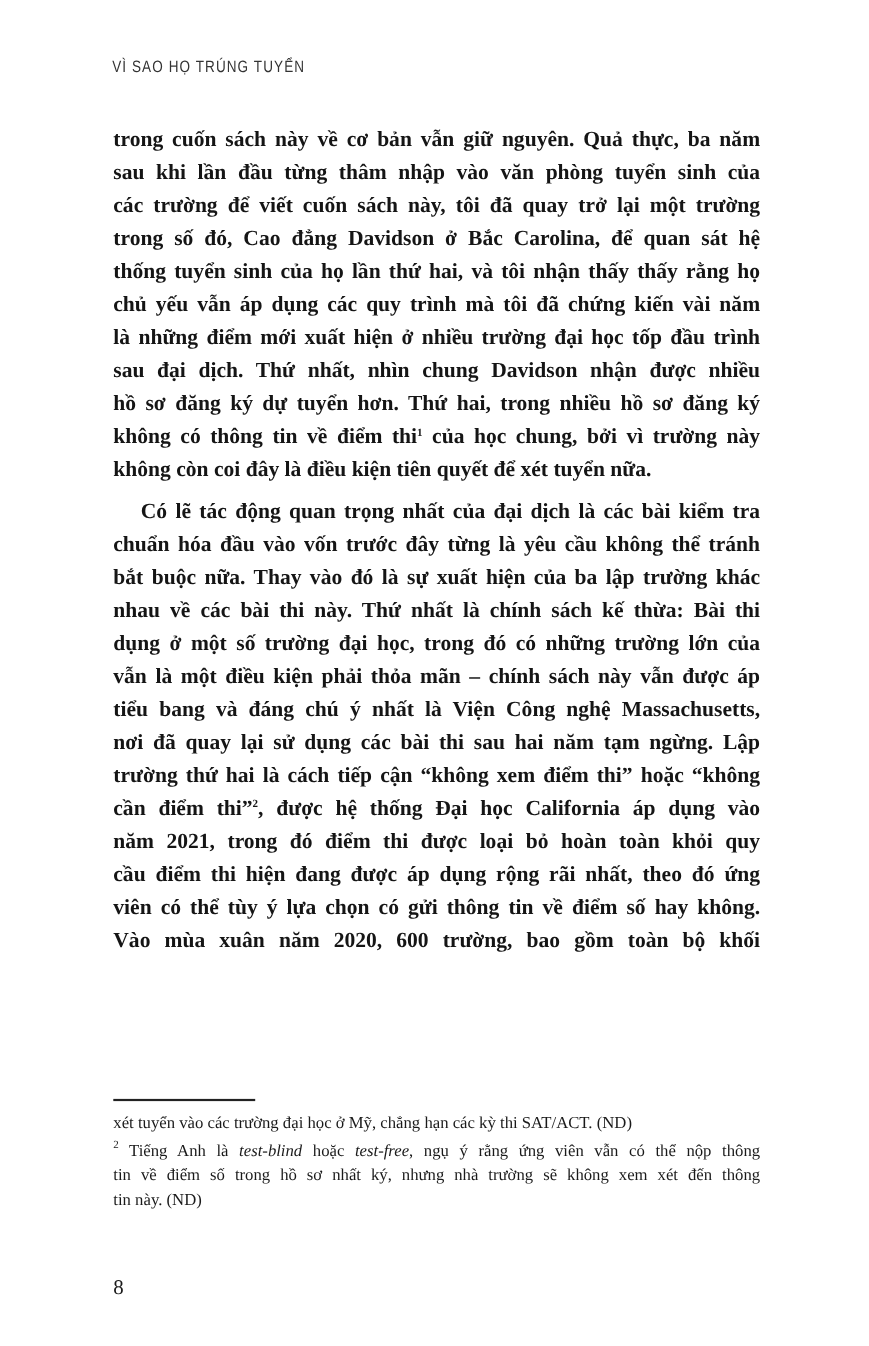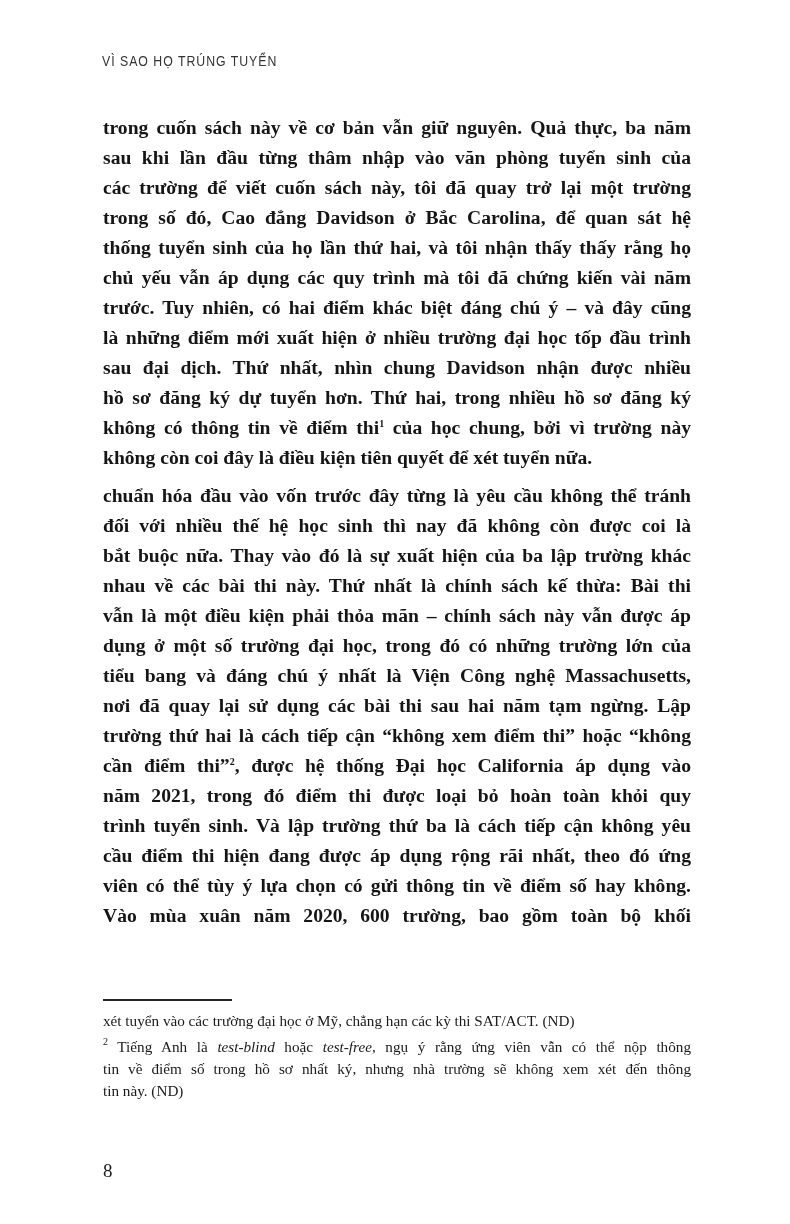--- a/index.html
+++ b/index.html
@@ -42,41 +42,39 @@
 <div class="running-head">VÌ SAO HỌ TRÚNG TUYỂN</div>
 
 <div class="body-text">
   <p class="first">
     <span class="line">trong cuốn sách này về cơ bản vẫn giữ nguyên. Quả thực, ba năm</span>
     <span class="line">sau khi lần đầu từng thâm nhập vào văn phòng tuyển sinh của</span>
     <span class="line">các trường để viết cuốn sách này, tôi đã quay trở lại một trường</span>
     <span class="line">trong số đó, Cao đẳng Davidson ở Bắc Carolina, để quan sát hệ</span>
     <span class="line">thống tuyển sinh của họ lần thứ hai, và tôi nhận thấy thấy rằng họ</span>
     <span class="line">chủ yếu vẫn áp dụng các quy trình mà tôi đã chứng kiến vài năm</span>
-    <span class="line">trước. Tuy nhiên, có hai điểm khác biệt đáng chú ý – và đây cũng</span>
     <span class="line">là những điểm mới xuất hiện ở nhiều trường đại học tốp đầu trình</span>
     <span class="line">sau đại dịch. Thứ nhất, nhìn chung Davidson nhận được nhiều</span>
     <span class="line">hồ sơ đăng ký dự tuyển hơn. Thứ hai, trong nhiều hồ sơ đăng ký</span>
     <span class="line"><span>không có thông tin về điểm thi</span><sup>1</sup><span> của học chung, bởi vì trường này</span></span>
     <span class="line last">không còn coi đây là điều kiện tiên quyết để xét tuyển nữa.</span>
   </p>
   <div class="para-gap" style="height:8px"></div>
   <p style="text-indent:0">
+    <span class="line" style="padding-left:25px">Có lẽ tác động quan trọng nhất của đại dịch là các bài kiểm tra</span>
     <span class="line">chuẩn hóa đầu vào vốn trước đây từng là yêu cầu không thể tránh</span>
-    <span class="line">đối với nhiều thế hệ học sinh thì nay đã không còn được coi là</span>
     <span class="line">bắt buộc nữa. Thay vào đó là sự xuất hiện của ba lập trường khác</span>
     <span class="line">nhau về các bài thi này. Thứ nhất là chính sách kế thừa: Bài thi</span>
+    <span class="line">dụng ở một số trường đại học, trong đó có những trường lớn của</span>
     <span class="line">vẫn là một điều kiện phải thỏa mãn – chính sách này vẫn được áp</span>
-    <span class="line">dụng ở một số trường đại học, trong đó có những trường lớn của</span>
     <span class="line">tiểu bang và đáng chú ý nhất là Viện Công nghệ Massachusetts,</span>
     <span class="line">nơi đã quay lại sử dụng các bài thi sau hai năm tạm ngừng. Lập</span>
     <span class="line">trường thứ hai là cách tiếp cận “không xem điểm thi” hoặc “không</span>
     <span class="line"><span>cần điểm thi”</span><sup>2</sup><span>, được hệ thống Đại học California áp dụng vào</span></span>
     <span class="line">năm 2021, trong đó điểm thi được loại bỏ hoàn toàn khỏi quy</span>
-    <span class="line">trình tuyển sinh. Và lập trường thứ ba là cách tiếp cận không yêu</span>
     <span class="line">cầu điểm thi hiện đang được áp dụng rộng rãi nhất, theo đó ứng</span>
     <span class="line">viên có thể tùy ý lựa chọn có gửi thông tin về điểm số hay không.</span>
     <span class="line">Vào mùa xuân năm 2020, 600 trường, bao gồm toàn bộ khối</span>
   </p>
 </div>
 
 <div class="fn-rule"></div>
 
 <div class="footnotes">
   <p>

